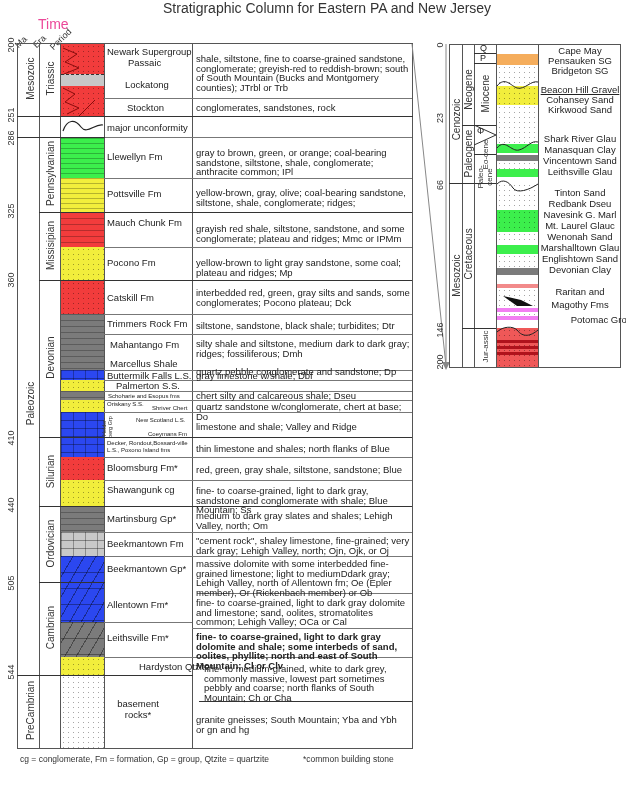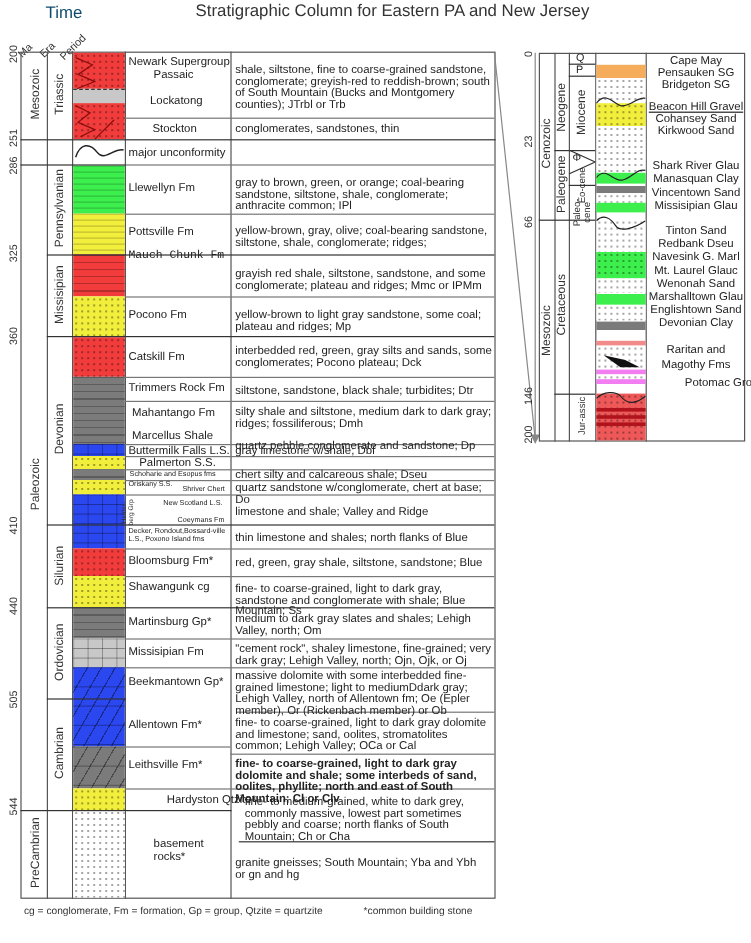--- a/index.html
+++ b/index.html
@@ -1,20 +1,20 @@
 <!DOCTYPE html>
 <html><head>
 <meta charset="utf-8">
 <style>
   html, body { margin:0; padding:0; background:#ffffff; }
   body { width:626px; height:786px; position:relative; overflow:hidden;
          font-family:"Liberation Sans", sans-serif; color:#222; }
   .abs { position:absolute; }
   .title { font-size:14px; color:#333; white-space:nowrap; }
-  .time { font-size:14px; color:#0c4a6e; }
+  .time { font-size:14px; color:#ec4899;margin-top:14px; }
   .hdr { font-size:9px; color:#333; transform-origin:left bottom; transform:rotate(-45deg); white-space:nowrap; }
   .vtext { position:absolute; transform:rotate(-90deg); transform-origin:center center; white-space:nowrap; font-size:10px; color:#333; text-align:center; }
   .mnum { font-size:9px; color:#333; }
   .box { position:absolute; border:1px solid #555; box-sizing:border-box; }
   .hline { position:absolute; height:0; border-top:1px solid #777; }
   .hline.dark { border-top:1px solid #333; }
   .vline { position:absolute; width:0; border-left:1px solid #555; }
   .fm { position:absolute; font-size:9.5px; color:#222; line-height:10px; white-space:nowrap; }
   .fm.small { font-size:6px; line-height:7px; }
   .desc { position:absolute; font-size:9.5px; color:#222; line-height:9.5px; }
@@ -139,47 +139,47 @@
 <div class="vtext" style="left:18px;top:538px;width:64px;">Ordovician</div>
 <div class="vtext" style="left:18px;top:622px;width:64px;">Cambrian</div>
 
 <div class="fm" style="left:107px;top:47px;">Newark Supergroup</div>
 <div class="fm" style="left:128px;top:58px;">Passaic</div>
 <div class="fm" style="left:125px;top:80px;">Lockatong</div>
 <div class="fm" style="left:127px;top:103px;">Stockton</div>
 <div class="fm" style="left:107px;top:123px;">major unconformity</div>
 <div class="fm" style="left:107px;top:152px;">Llewellyn Fm</div>
 <div class="fm" style="left:107px;top:189px;">Pottsville Fm</div>
-<div class="fm" style="left:107px;top:208px;font-family:Liberation Mono, monospace;">Mauch Chunk Fm</div>
+<div class="fm" style="left:107px;top:218px;">Mauch Chunk Fm</div>
 <div class="fm" style="left:107px;top:258px;">Pocono Fm</div>
 <div class="fm" style="left:107px;top:293px;">Catskill Fm</div>
 <div class="fm" style="left:107px;top:319px;">Trimmers Rock Fm</div>
 <div class="fm" style="left:110px;top:340px;">Mahantango Fm</div>
 <div class="fm" style="left:110px;top:359px;">Marcellus Shale</div>
 <div class="fm" style="left:107px;top:371px;">Buttermilk Falls L.S.</div>
 <div class="fm" style="left:116px;top:381px;">Palmerton S.S.</div>
 <div class="fm small" style="left:108px;top:393px;">Schoharie and Esopus fms</div>
 <div class="fm small" style="left:107px;top:401px;">Oriskany S.S.</div>
 <div class="fm small" style="left:152px;top:405px;">Shriver Chert</div>
 <div class="vtext" style="left:93px;top:421px;width:28px;font-size:5.5px;line-height:6px;white-space:normal;">Helder-berg Grp</div>
 <div class="fm small" style="left:136px;top:417px;">New Scotland L.S.</div>
 <div class="fm small" style="left:148px;top:431px;">Coeymans Fm</div>
 <div class="fm small" style="left:107px;top:440px;width:84px;white-space:normal;">Decker, Rondout,Bossard-ville L.S., Poxono Island fms</div>
 <div class="fm" style="left:107px;top:463px;">Bloomsburg Fm*</div>
 <div class="fm" style="left:107px;top:485px;">Shawangunk cg</div>
 <div class="fm" style="left:107px;top:514px;">Martinsburg Gp*</div>
-<div class="fm" style="left:107px;top:539px;">Missisipian Fm</div>
+<div class="fm" style="left:107px;top:539px;">Beekmantown Fm</div>
 <div class="fm" style="left:107px;top:564px;">Beekmantown Gp*</div>
 <div class="fm" style="left:107px;top:600px;">Allentown Fm*</div>
 <div class="fm" style="left:107px;top:633px;">Leithsville Fm*</div>
 <div class="fm" style="left:107px;top:662px;margin-left:32px;">Hardyston Qtzite*</div>
-<div class="fm" style="left:128px;top:698px;width:50px;white-space:normal;line-height:11px;">basement rocks*</div>
+<div class="fm" style="left:113px;top:698px;width:50px;white-space:normal;text-align:center;line-height:11px;">basement rocks*</div>
 
 <div class="desc" style="left:196px;top:54px;width:215px;">shale, siltstone, fine to coarse-grained sandstone, conglomerate; greyish-red to reddish-brown; south of South Mountain (Bucks and Montgomery counties); JTrbl or Trb</div>
-<div class="desc" style="left:196px;top:103px;width:215px;">conglomerates, sandstones, thin</div>
+<div class="desc" style="left:196px;top:103px;width:215px;">conglomerates, sandstones, rock</div>
 <div class="desc" style="left:196px;top:148px;width:215px;">gray to brown, green, or orange; coal-bearing sandstone, siltstone, shale, conglomerate; anthracite common; IPl</div>
 <div class="desc" style="left:196px;top:188px;width:215px;">yellow-brown, gray, olive; coal-bearing sandstone, siltstone, shale, conglomerate; ridges;</div>
 <div class="desc" style="left:196px;top:224px;width:215px;">grayish red shale, siltstone, sandstone, and some conglomerate; plateau and ridges; Mmc or IPMm</div>
 <div class="desc" style="left:196px;top:258px;width:215px;">yellow-brown to light gray sandstone, some coal; plateau and ridges; Mp</div>
 <div class="desc" style="left:196px;top:288px;width:215px;">interbedded red, green, gray silts and sands, some conglomerates; Pocono plateau; Dck</div>
 <div class="desc" style="left:196px;top:321px;width:215px;">siltstone, sandstone, black shale; turbidites; Dtr</div>
 <div class="desc" style="left:196px;top:339px;width:215px;">silty shale and siltstone, medium dark to dark gray; ridges; fossiliferous; Dmh</div>
 <div class="desc" style="left:196px;top:371px;width:215px;">gray limestone w/shale; Dbf</div>
 <div class="desc" style="left:196px;top:367px;width:215px;">quartz pebble conglomerate and sandstone; Dp</div>
 <div class="desc" style="left:196px;top:391px;width:215px;">chert silty and calcareous shale; Dseu</div>
@@ -273,21 +273,21 @@
 
 <div class="rname" style="left:538px;top:45px;width:84px;">Cape May</div>
 <div class="rname" style="left:538px;top:55px;width:84px;">Pensauken SG</div>
 <div class="rname" style="left:538px;top:65px;width:84px;">Bridgeton SG</div>
 <div class="rname" style="left:538px;top:84px;width:84px;text-decoration:underline;">Beacon Hill Gravel</div>
 <div class="rname" style="left:538px;top:94px;width:84px;">Cohansey Sand</div>
 <div class="rname" style="left:538px;top:104px;width:84px;">Kirkwood Sand</div>
 <div class="rname" style="left:538px;top:133px;width:84px;">Shark River Glau</div>
 <div class="rname" style="left:538px;top:144px;width:84px;">Manasquan Clay</div>
 <div class="rname" style="left:538px;top:155px;width:84px;">Vincentown Sand</div>
-<div class="rname" style="left:538px;top:166px;width:84px;">Missisipian Glau</div>
+<div class="rname" style="left:538px;top:166px;width:84px;">Leithsville Glau</div>
 <div class="rname" style="left:538px;top:187px;width:84px;">Tinton Sand</div>
 <div class="rname" style="left:538px;top:198px;width:84px;">Redbank Dseu</div>
 <div class="rname" style="left:538px;top:209px;width:84px;">Navesink G. Marl</div>
 <div class="rname" style="left:538px;top:220px;width:84px;">Mt. Laurel Glauc</div>
 <div class="rname" style="left:538px;top:231px;width:84px;">Wenonah Sand</div>
 <div class="rname" style="left:538px;top:242px;width:84px;">Marshalltown Glau</div>
 <div class="rname" style="left:538px;top:253px;width:84px;">Englishtown Sand</div>
 <div class="rname" style="left:538px;top:264px;width:84px;">Devonian Clay</div>
 <div class="rname" style="left:538px;top:286px;width:84px;">Raritan and</div>
 <div class="rname" style="left:538px;top:299px;width:84px;">Magothy Fms</div>

